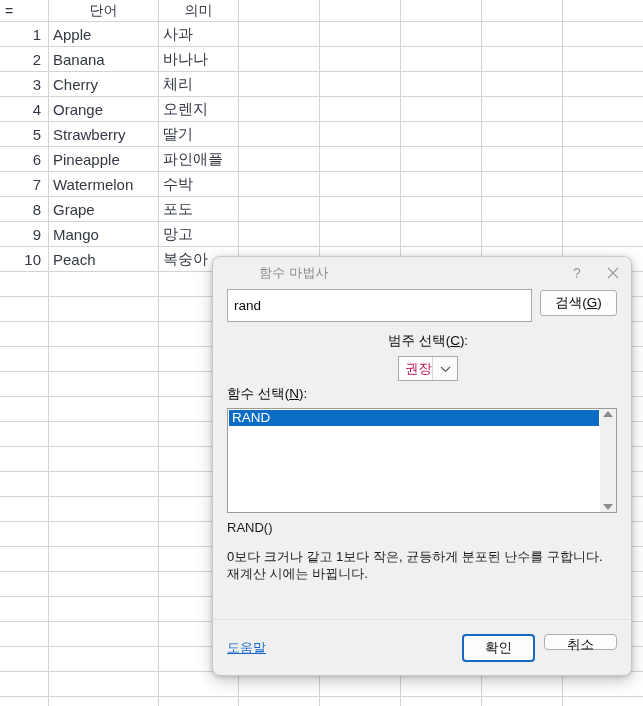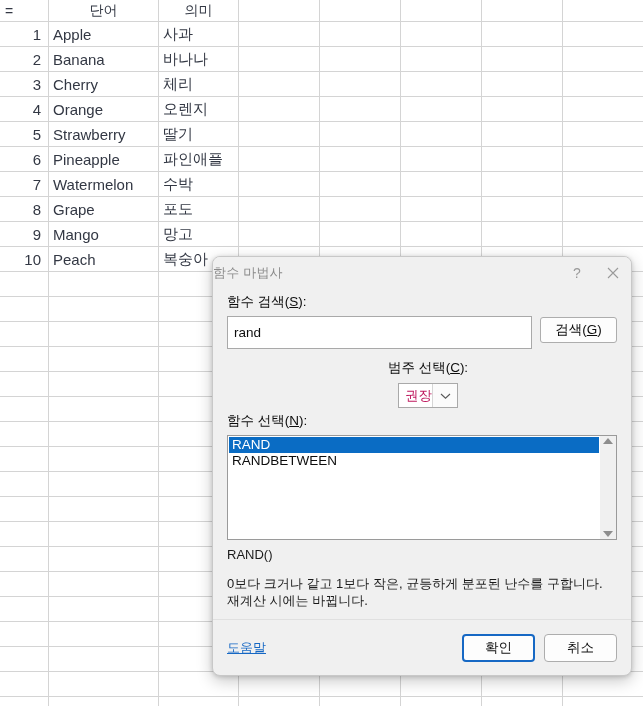--- a/index.html
+++ b/index.html
@@ -89,20 +89,21 @@
     position: relative;
     height: 32px;
     background: #f0f0f0;
     display: flex;
     align-items: center;
   }
   .title-text {
     font-size: 13px;
     color: #8a8a8a;
     letter-spacing: 0.2px;
+    margin-left: 46px;
   }
   .title-buttons {
     margin-left: auto;
     display: flex;
     align-items: center;
     height: 32px;
   }
   .tb-btn {
     width: 36px;
     height: 30px;
@@ -282,21 +283,21 @@
   }
   .btn-ok {
     width: 73px;
     height: 28px;
     border: 2px solid #1668c4;
     border-radius: 4px;
     background: #fdfdfd;
   }
   .btn-cancel {
     width: 73px;
-    height: 28px;
+    height: 16px;
     border: 1px solid #adadad;
     border-radius: 4px;
     background: #fdfdfd;
   }
 </style>
 </head>
 <body>
 
 <div id="root">
 
@@ -606,21 +607,20 @@
         <div class="tb-btn">
           <svg width="12" height="12" viewBox="0 0 12 12">
             <path d="M1 1 L11 11 M11 1 L1 11" stroke="#9a9a9a" stroke-width="1.1" fill="none"></path>
           </svg>
         </div>
       </div>
     </div>
 
     <div class="dlg-body">
 
-      <label class="field-label"><span>함수 검색(</span><span class="acc">S</span><span>):</span></label>
 
       <div class="search-row">
         <input class="search-input" type="text" value="rand" style="">
         <button class="btn search-btn"><span>검색(</span><span class="acc">G</span><span>)</span></button>
       </div>
 
       <div class="cat-row">
         <span class="cat-label"><span>범주 선택(</span><span class="acc">C</span><span>):</span></span>
         <div class="combo">
           <span class="combo-value">권장</span>
@@ -630,21 +630,20 @@
             </svg>
           </span>
         </div>
       </div>
 
       <label class="field-label"><span>함수 선택(</span><span class="acc">N</span><span>):</span></label>
 
       <div class="listbox-wrap">
         <div class="listbox" id="function-list">
             <div class="list-item selected">RAND</div>
-            <div class="list-item">RANDBETWEEN</div>
           </div>
         <div class="scrollbar">
           <span class="sb-arrow sb-up"></span>
           <span class="sb-arrow sb-down"></span>
         </div>
       </div>
 
       <div class="desc">
         <div class="desc-sig">RAND()</div>
         <div class="desc-text">0보다 크거나 같고 1보다 작은, 균등하게 분포된 난수를 구합니다. 재계산 시에는 바뀝니다.</div>

